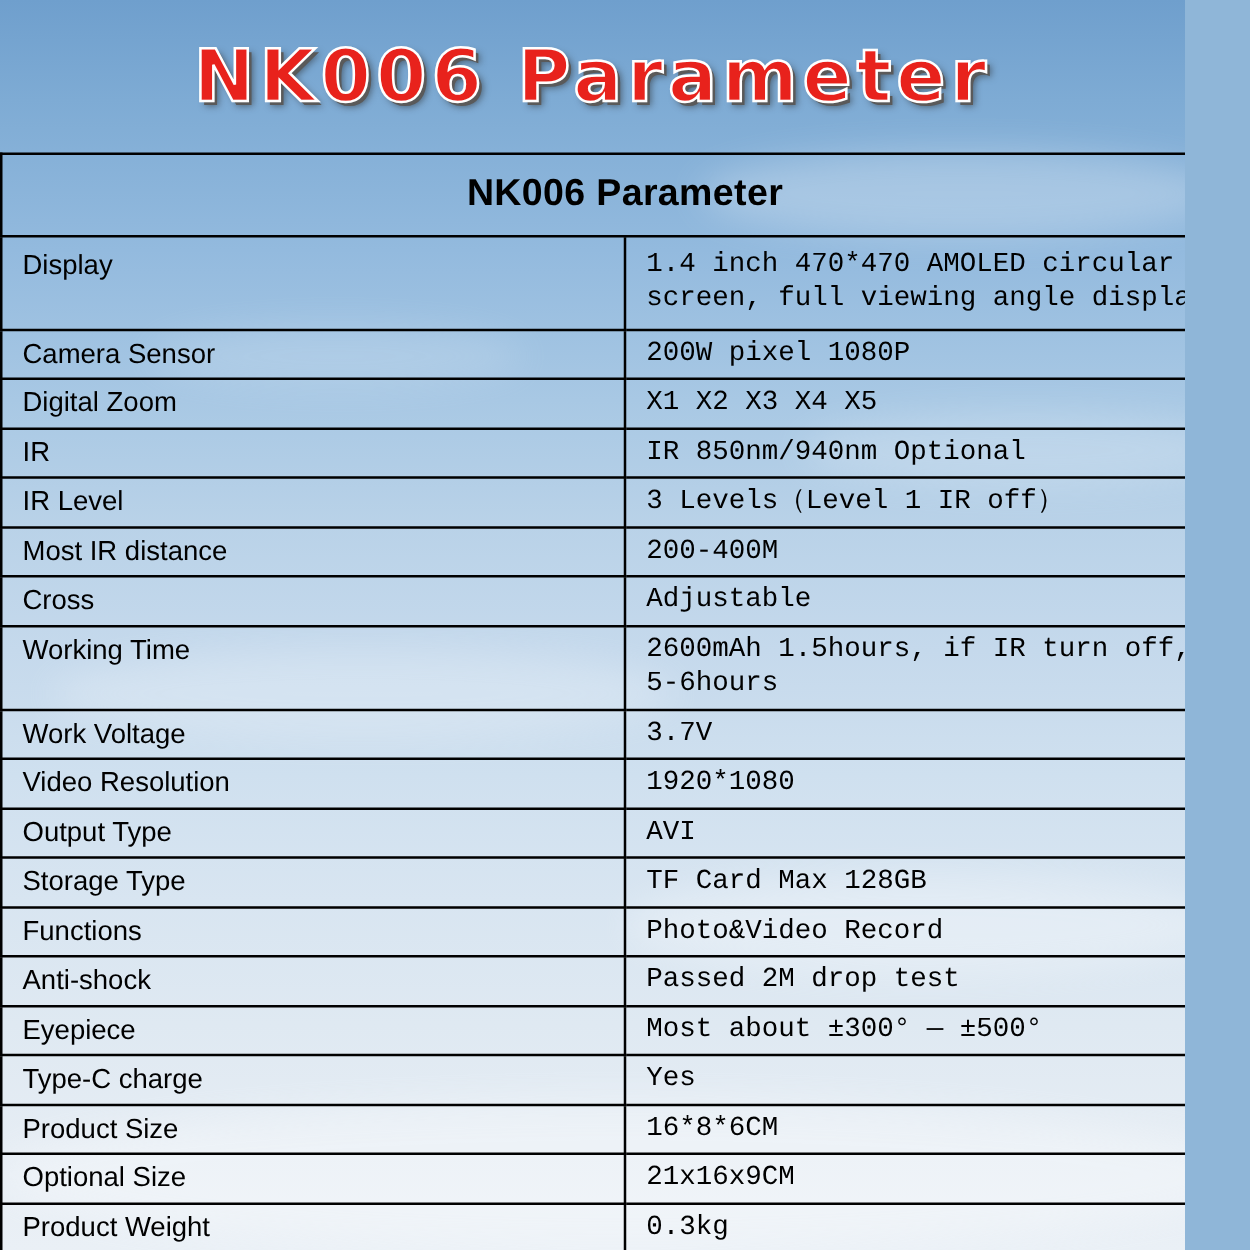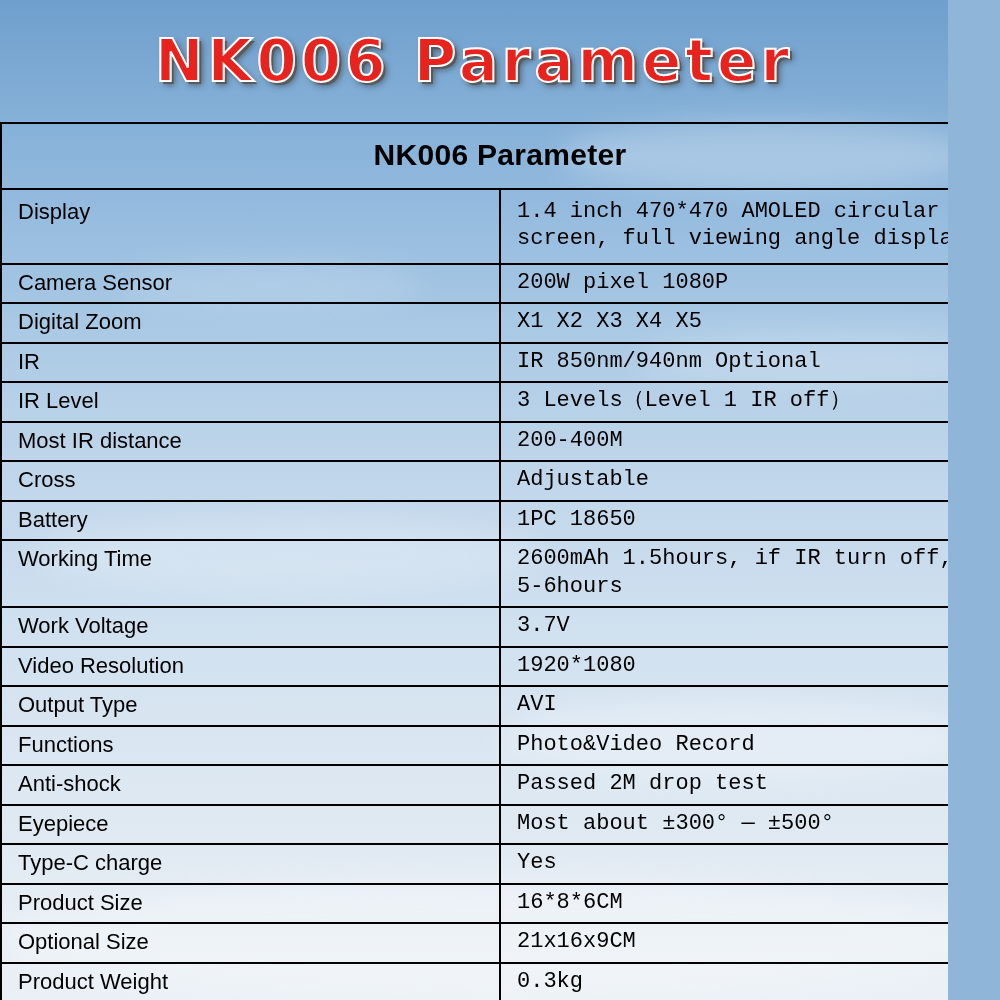--- a/index.html
+++ b/index.html
@@ -146,38 +146,38 @@
         </tr>
         <tr>
           <td class="label">Most IR distance</td>
           <td class="value">200-400M</td>
         </tr>
         <tr>
           <td class="label">Cross</td>
           <td class="value">Adjustable</td>
         </tr>
         <tr>
-          <td class="label">Battery</td>
-          <td class="value">1PC 18650</td>
-        </tr>
-        <tr>
           <td class="label">Working Time</td>
           <td class="value">2600mAh 1.5hours, if IR turn off, 5-6hours</td>
         </tr>
         <tr>
           <td class="label">Work Voltage</td>
           <td class="value">3.7V</td>
         </tr>
         <tr>
           <td class="label">Video Resolution</td>
           <td class="value">1920*1080</td>
         </tr>
         <tr>
           <td class="label">Output Type</td>
           <td class="value">AVI</td>
+        </tr>
+        <tr>
+          <td class="label">Storage Type</td>
+          <td class="value">TF Card Max 128GB</td>
         </tr>
         <tr>
           <td class="label">Functions</td>
           <td class="value">Photo&amp;Video Record</td>
         </tr>
         <tr>
           <td class="label">Anti-shock</td>
           <td class="value">Passed 2M drop test</td>
         </tr>
         <tr>

